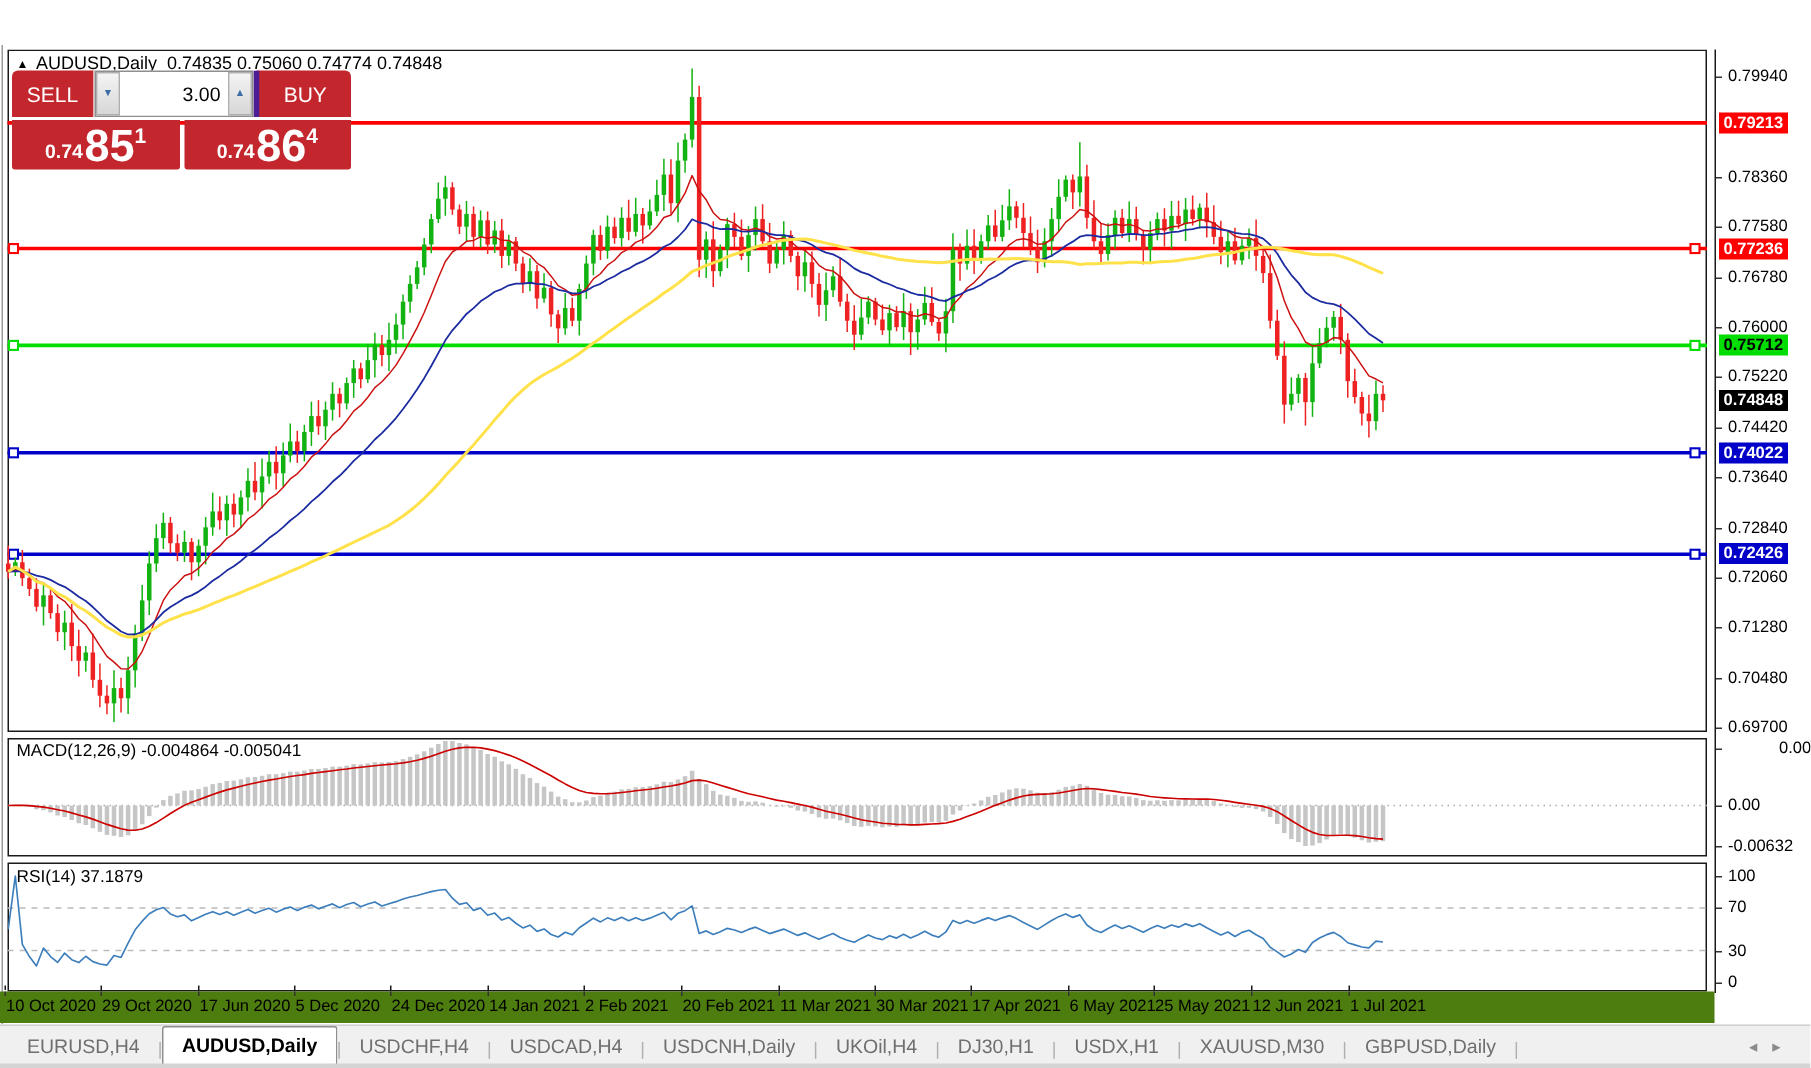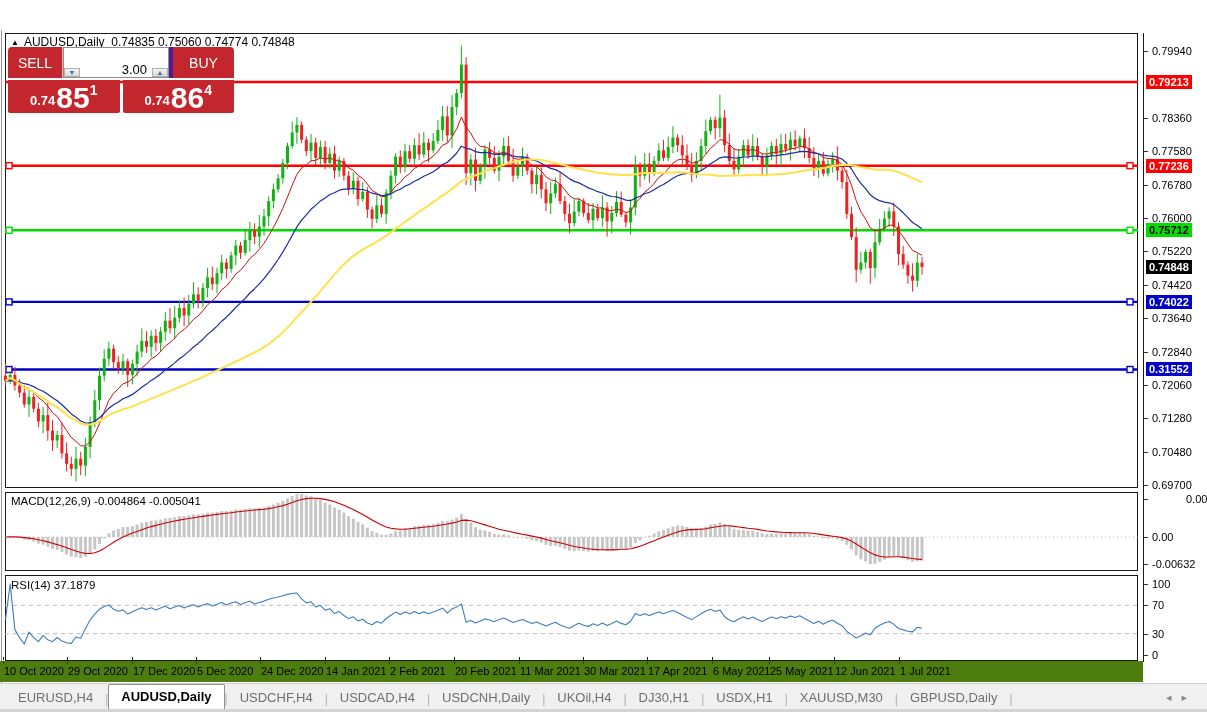--- a/index.html
+++ b/index.html
@@ -18,21 +18,21 @@
 
   #chart-header { position:absolute; top:35px; left:11px; font-size:12px; color:#000; z-index:6; white-space:nowrap; }
   #chart-header .tri { font-size:8px; margin-right:5px; position:relative; top:-1px; }
 
   
   #trade { position:absolute; left:8px; top:47px; width:226px; z-index:7; }
   #trade .row1 { display:flex; height:31px; }
   .redbtn { background:#C3262C; color:#fff; display:flex; align-items:center; justify-content:center; font-size:14px; }
   #sellbtn { width:55px; border-radius:4px 0 0 0; border-right:1px solid #E8B0B0; }
   #buybtn  { flex:1; border-radius:0 4px 0 0; border-left:4px solid #4c1d95; }
-  #spinner { width:106px; display:flex; border:1px solid #8E8E8E; background:#fff;align-items:flex-end; }
+  #spinner { width:106px; display:flex; border:1px solid #8E8E8E; background:#fff; }
   .spinbtn { width:16px; background:linear-gradient(#F4F4F4,#D7D7D7); border:1px solid #AFAFAF; color:#3A6EA5; font-size:7px; display:flex; align-items:center; justify-content:center; }
   #vol { flex:1; font-size:13px; color:#000; display:flex; align-items:center; justify-content:flex-end; padding-right:5px; background:#fff; }
   #trade .row2 { display:flex; height:33px; margin-top:2px; gap:3px; }
   .pricebox { flex:1; background:#C3262C; color:#fff; display:flex; align-items:flex-end; justify-content:center; padding-bottom:2px; border-radius:0 0 2px 2px; }
   .pb-small { font-size:13px; font-weight:bold; margin:0 1px 3px 0; }
   .pb-big { font-size:30px; font-weight:bold; line-height:26px; }
   .pb-sup { font-size:14px; font-weight:bold; margin-bottom:13px; }
 
   
   .indlabel { position:absolute; font-size:11.5px; color:#000; z-index:4; white-space:nowrap; }
@@ -754,21 +754,21 @@
       <div class="ptick" style="top: 385.055px;"></div>
       <div class="axlab" style="top: 379.055px;">0.71280</div>
       <div class="ptick" style="top: 418.951px;"></div>
       <div class="axlab" style="top: 412.951px;">0.70480</div>
       <div class="ptick" style="top: 452px;"></div>
       <div class="axlab" style="top: 446px;">0.69700</div>
       <div class="plabel" style="top: 41.9342px; background: rgb(255, 0, 0); color: rgb(255, 255, 255);">0.79213</div>
       <div class="plabel" style="top: 125.7px; background: rgb(255, 0, 0); color: rgb(255, 255, 255);">0.77236</div>
       <div class="plabel" style="top: 190.272px; background: rgb(0, 221, 0); color: rgb(0, 0, 0);">0.75712</div>
       <div class="plabel" style="top: 261.877px; background: rgb(0, 0, 200); color: rgb(255, 255, 255);">0.74022</div>
-      <div class="plabel" style="top: 329.499px; background: rgb(0, 0, 200); color: rgb(255, 255, 255);">0.31552</div>
+      <div class="plabel" style="top: 329.499px; background: rgb(0, 0, 200); color: rgb(255, 255, 255);">0.72426</div>
       <div class="plabel" style="top: 226.879px; background: rgb(0, 0, 0); color: rgb(255, 255, 255);">0.74848</div>
       <div class="ptick" style="top: 466px;"></div>
       <div class="axlab" style="top: 460px; padding-left: 34px;">0.008871</div>
       <div class="ptick" style="top: 504px;"></div>
       <div class="axlab" style="top: 498px;">0.00</div>
       <div class="ptick" style="top: 531px;"></div>
       <div class="axlab" style="top: 525px;">-0.00632</div>
       <div class="ptick" style="top: 551px;"></div>
       <div class="axlab" style="top: 545px;">100</div>
       <div class="ptick" style="top: 572.3px;"></div>
@@ -777,21 +777,21 @@
       <div class="axlab" style="top: 594.7px;">30</div>
       <div class="ptick" style="top: 622px;"></div>
       <div class="axlab" style="top: 616px;">0</div>
     </div>
   <div id="daterow">
       <div class="dtick" style="left: 3px;"></div>
       <div class="dlab" style="left: 4px;">10 Oct 2020</div>
       <div class="dtick" style="left: 67px;"></div>
       <div class="dlab" style="left: 68px;">29 Oct 2020</div>
       <div class="dtick" style="left: 132px;"></div>
-      <div class="dlab" style="left: 133px;">17 Dec 2020</div>
+      <div class="dlab" style="left: 133px;">17 Jun 2020</div>
       <div class="dtick" style="left: 196px;"></div>
       <div class="dlab" style="left: 197px;">5 Dec 2020</div>
       <div class="dtick" style="left: 260px;"></div>
       <div class="dlab" style="left: 261px;">24 Dec 2020</div>
       <div class="dtick" style="left: 325px;"></div>
       <div class="dlab" style="left: 326px;">14 Jan 2021</div>
       <div class="dtick" style="left: 389px;"></div>
       <div class="dlab" style="left: 390px;">2 Feb 2021</div>
       <div class="dtick" style="left: 454px;"></div>
       <div class="dlab" style="left: 455px;">20 Feb 2021</div>

